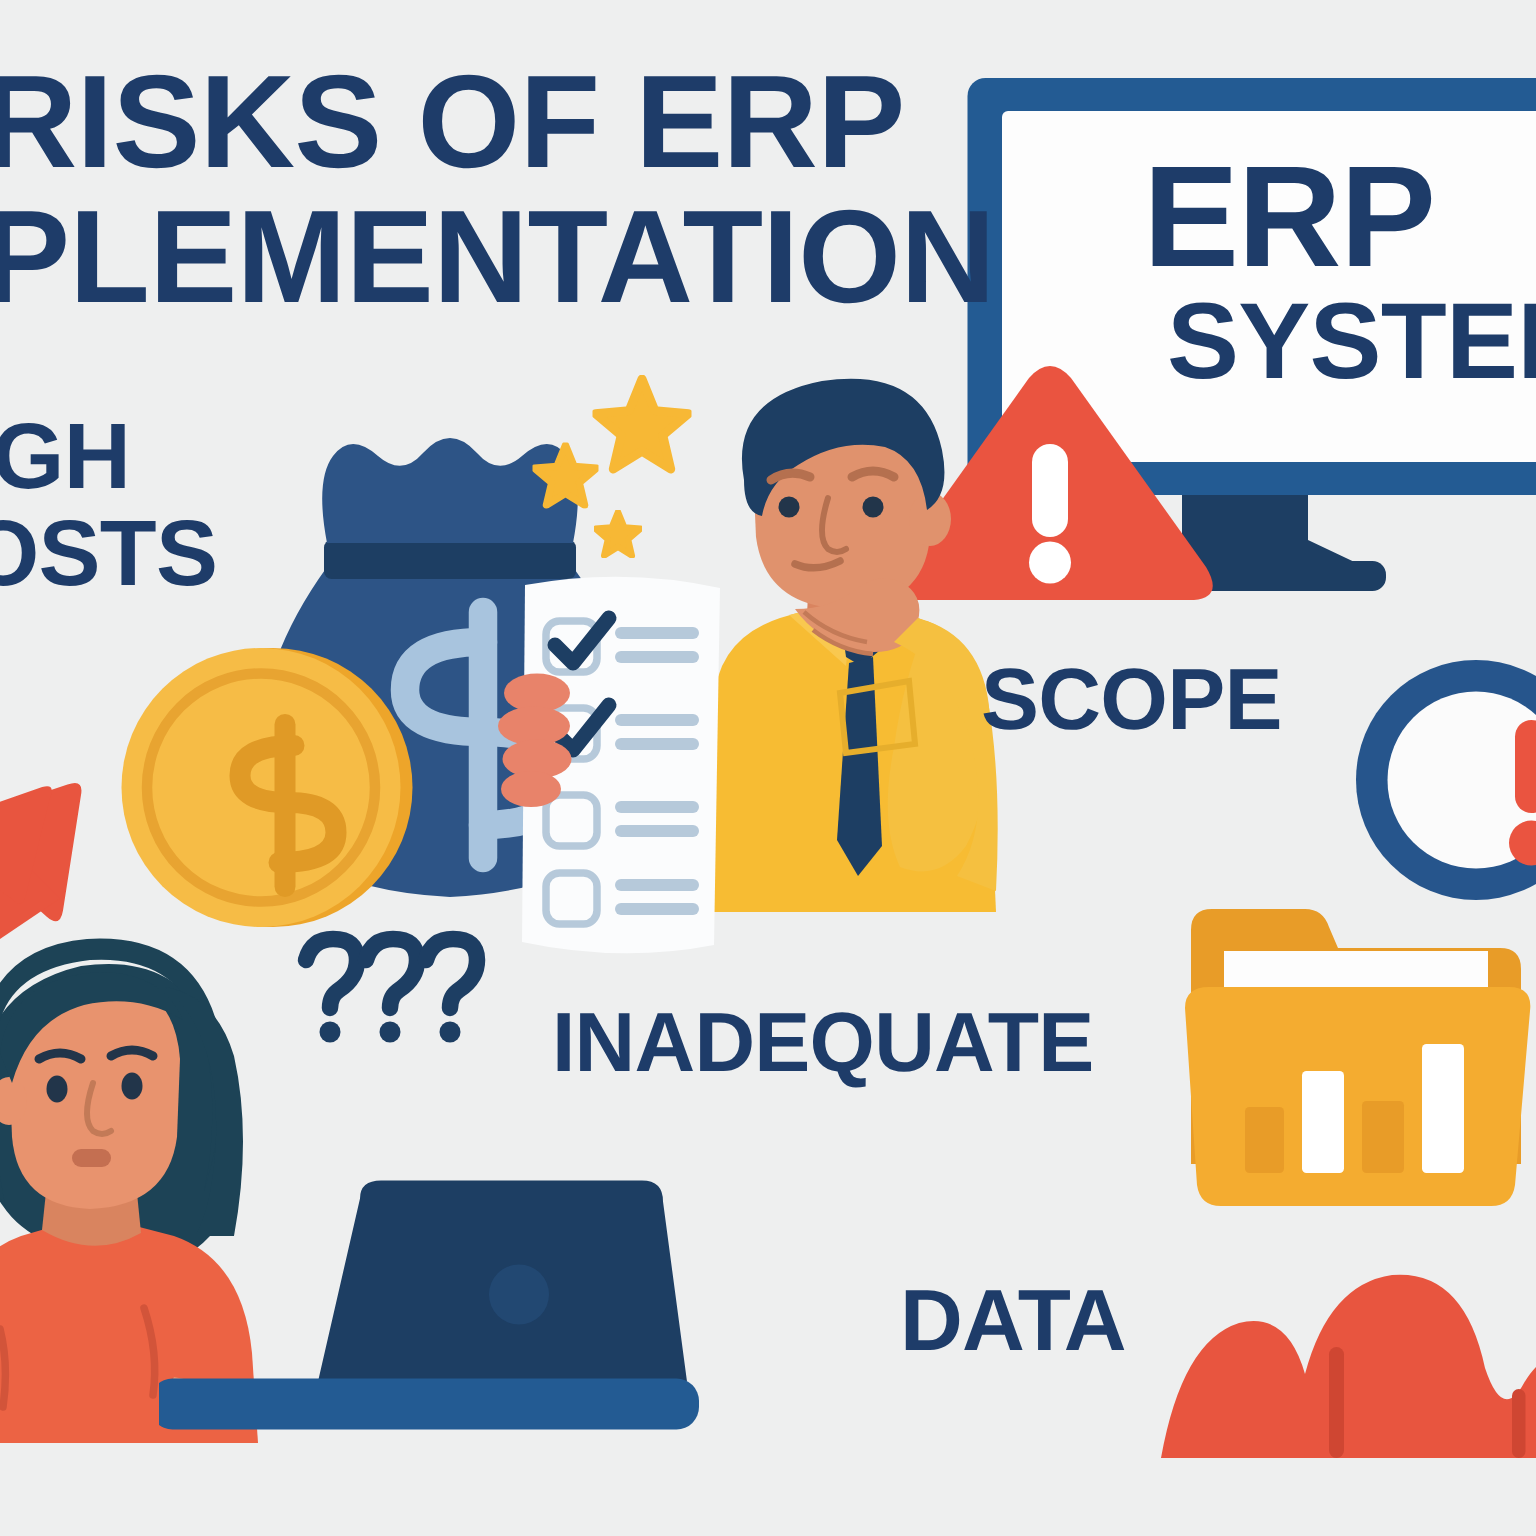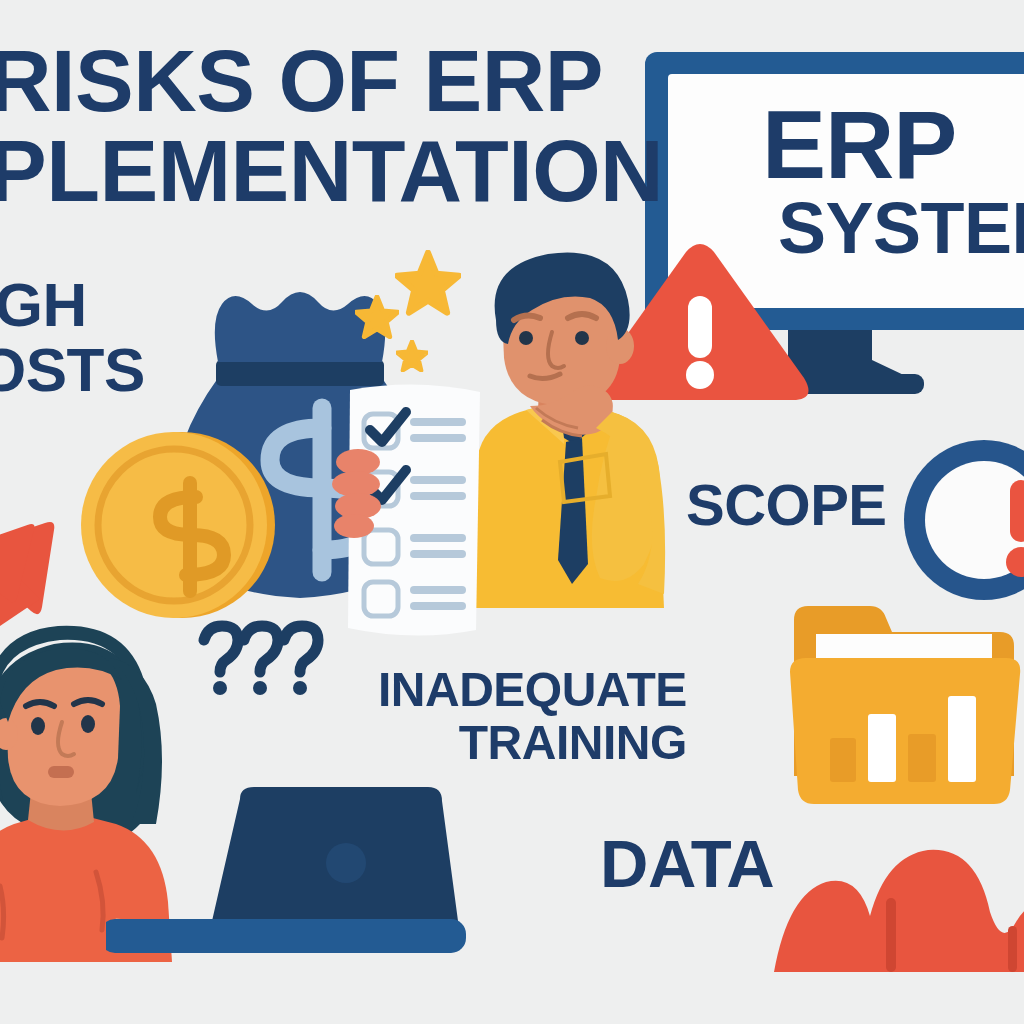--- a/index.html
+++ b/index.html
@@ -35,39 +35,38 @@
   }
   #title .t-line { display: block; }
   #label-high-costs {
     left: -22px;
     top: 272px;
     font-size: 62px;
     line-height: 1.05;
   }
   #label-high-costs .t-line { display: block; }
   #label-scope-creep {
-    left: 686px;
+    left: 654px;
     top: 436px;
     font-size: 58px;
     line-height: 1.08;
-    margin-top: 38px;
   }
   #label-scope-creep .t-line { display: block; }
   #label-inadequate-training {
-    left: 378px;
+    left: 368px;
     top: 664px;
-    font-size: 48px;
+    font-size: 56px;
     line-height: 1.1;
   }
   #label-inadequate-training .t-line { display: block; }
   #label-inadequate-training .t-line.l2 { text-align: right; }
   #label-data-issues {
     left: 600px;
-    top: 828px;
-    font-size: 67px;
+    top: 850px;
+    font-size: 58px;
     line-height: 1.08;
   }
   #label-data-issues .t-line { display: block; }
   #screen-text {
     left: 762px;
     top: 98px;
     color: #1e3c69;
     font-weight: bold;
     text-align: left;
     user-select: none;
@@ -325,20 +324,19 @@
     <span class="t-line">IGH</span>
     <span class="t-line">OSTS</span>
   </div>
 
   <div class="abs headline" id="label-scope-creep">
     <span class="t-line">SCOPE</span>
   </div>
 
   <div class="abs headline" id="label-inadequate-training">
     <span class="t-line l1">INADEQUATE</span>
-    <span class="t-line l2">TRAINING</span>
   </div>
 
   <div class="abs headline" id="label-data-issues">
     <span class="t-line">DATA</span>
   </div>
 
 </div>
 
 </body></html>

